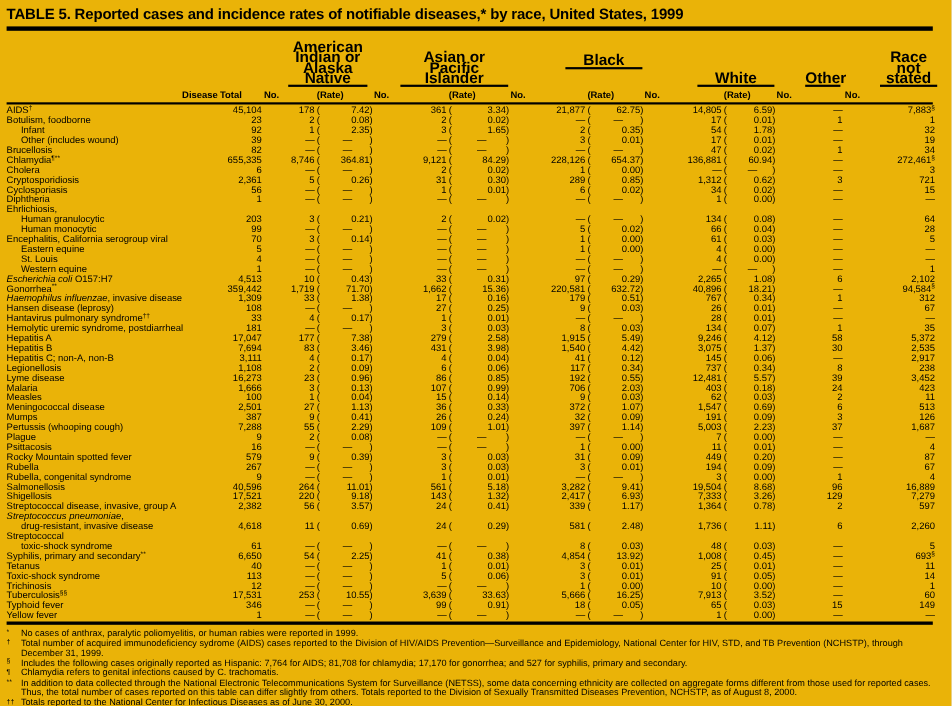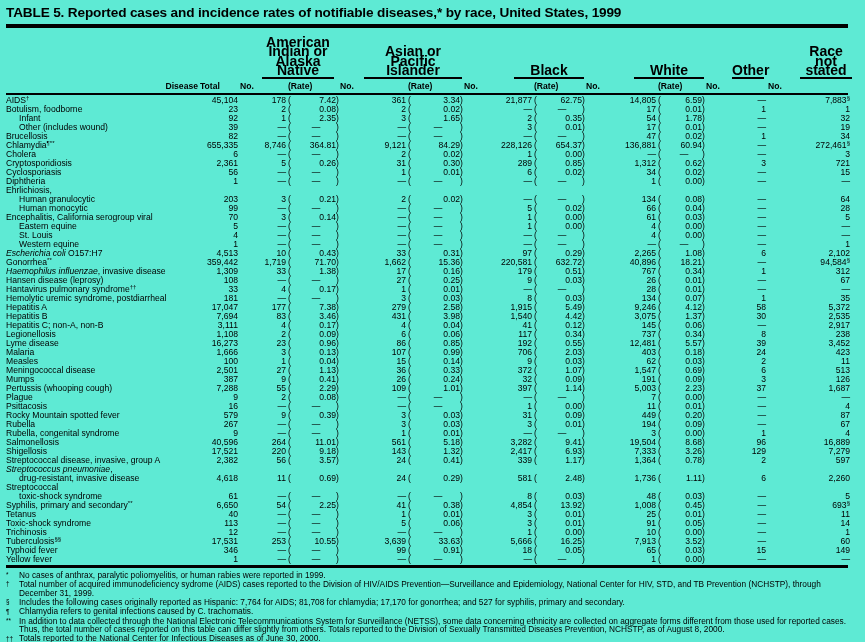--- a/index.html
+++ b/index.html
@@ -1,29 +1,29 @@
 <!DOCTYPE html>
 <html><head>
 <meta charset="utf-8">
 <style>
   html,body{margin:0;padding:0;background:#e8e8e8;}
   .page{
-    width:865px;height:642px;background:#5eead4;color:#000;
+    width:865px;height:642px;background:#eab308;color:#000;
     font-family:"Liberation Sans","DejaVu Sans",sans-serif;
     position:relative;box-sizing:border-box;padding:3px 17px 0 6px;overflow:hidden;
     --cols:194px 40px 48px 52px 68px 56px 70px 52px 72px 48px 62px 84px;
   }
   .title{font-size:13.6px;font-weight:bold;letter-spacing:-0.15px;padding:2px 0 4px 0;}
   .rule-thick{height:4px;background:#000;}
   .rule-bottom{height:3px;background:#000;margin-top:1px;}
   .hgrid{display:grid;grid-template-columns:var(--cols);padding-top:3px;border-bottom:2px solid #000;padding-bottom:2px;}
   .grp{grid-row:1;align-self:end;text-align:center;font-weight:bold;font-size:14px;line-height:9.5px;border-bottom:2.5px solid #000;padding-bottom:1px;}
   .g0{grid-column:3/5;margin:0 6px 0 22px;}
   .g1{grid-column:5/7;margin:0 2px 0 24px;}
-  .g2{grid-column:7/9;margin:0 2px 0 50px;}
+  .g2{grid-column:7/9;margin:0 2px 16px 50px;}
   .g3{grid-column:9/11;margin:0 2px 0 48px;}
   .g4{grid-column:11;margin:0 4px 0 26px;}
   .g5{grid-column:12;margin:16px 0 0 32px;}
   .sub{grid-row:2;font-weight:bold;font-size:8.6px;line-height:10px;text-align:left;padding:2px 2px 0 0;align-self:end;}
   .sub.disease-h{text-align:right;padding-left:0;}
   .tbody{padding-top:1px;}
   .row{display:grid;grid-template-columns:var(--cols);height:9px;line-height:9px;font-size:8.6px;}
   .c{overflow:visible;}
   .c.num{text-align:right;padding-right:2px;}
   .c.disease{text-align:left;white-space:nowrap;}

